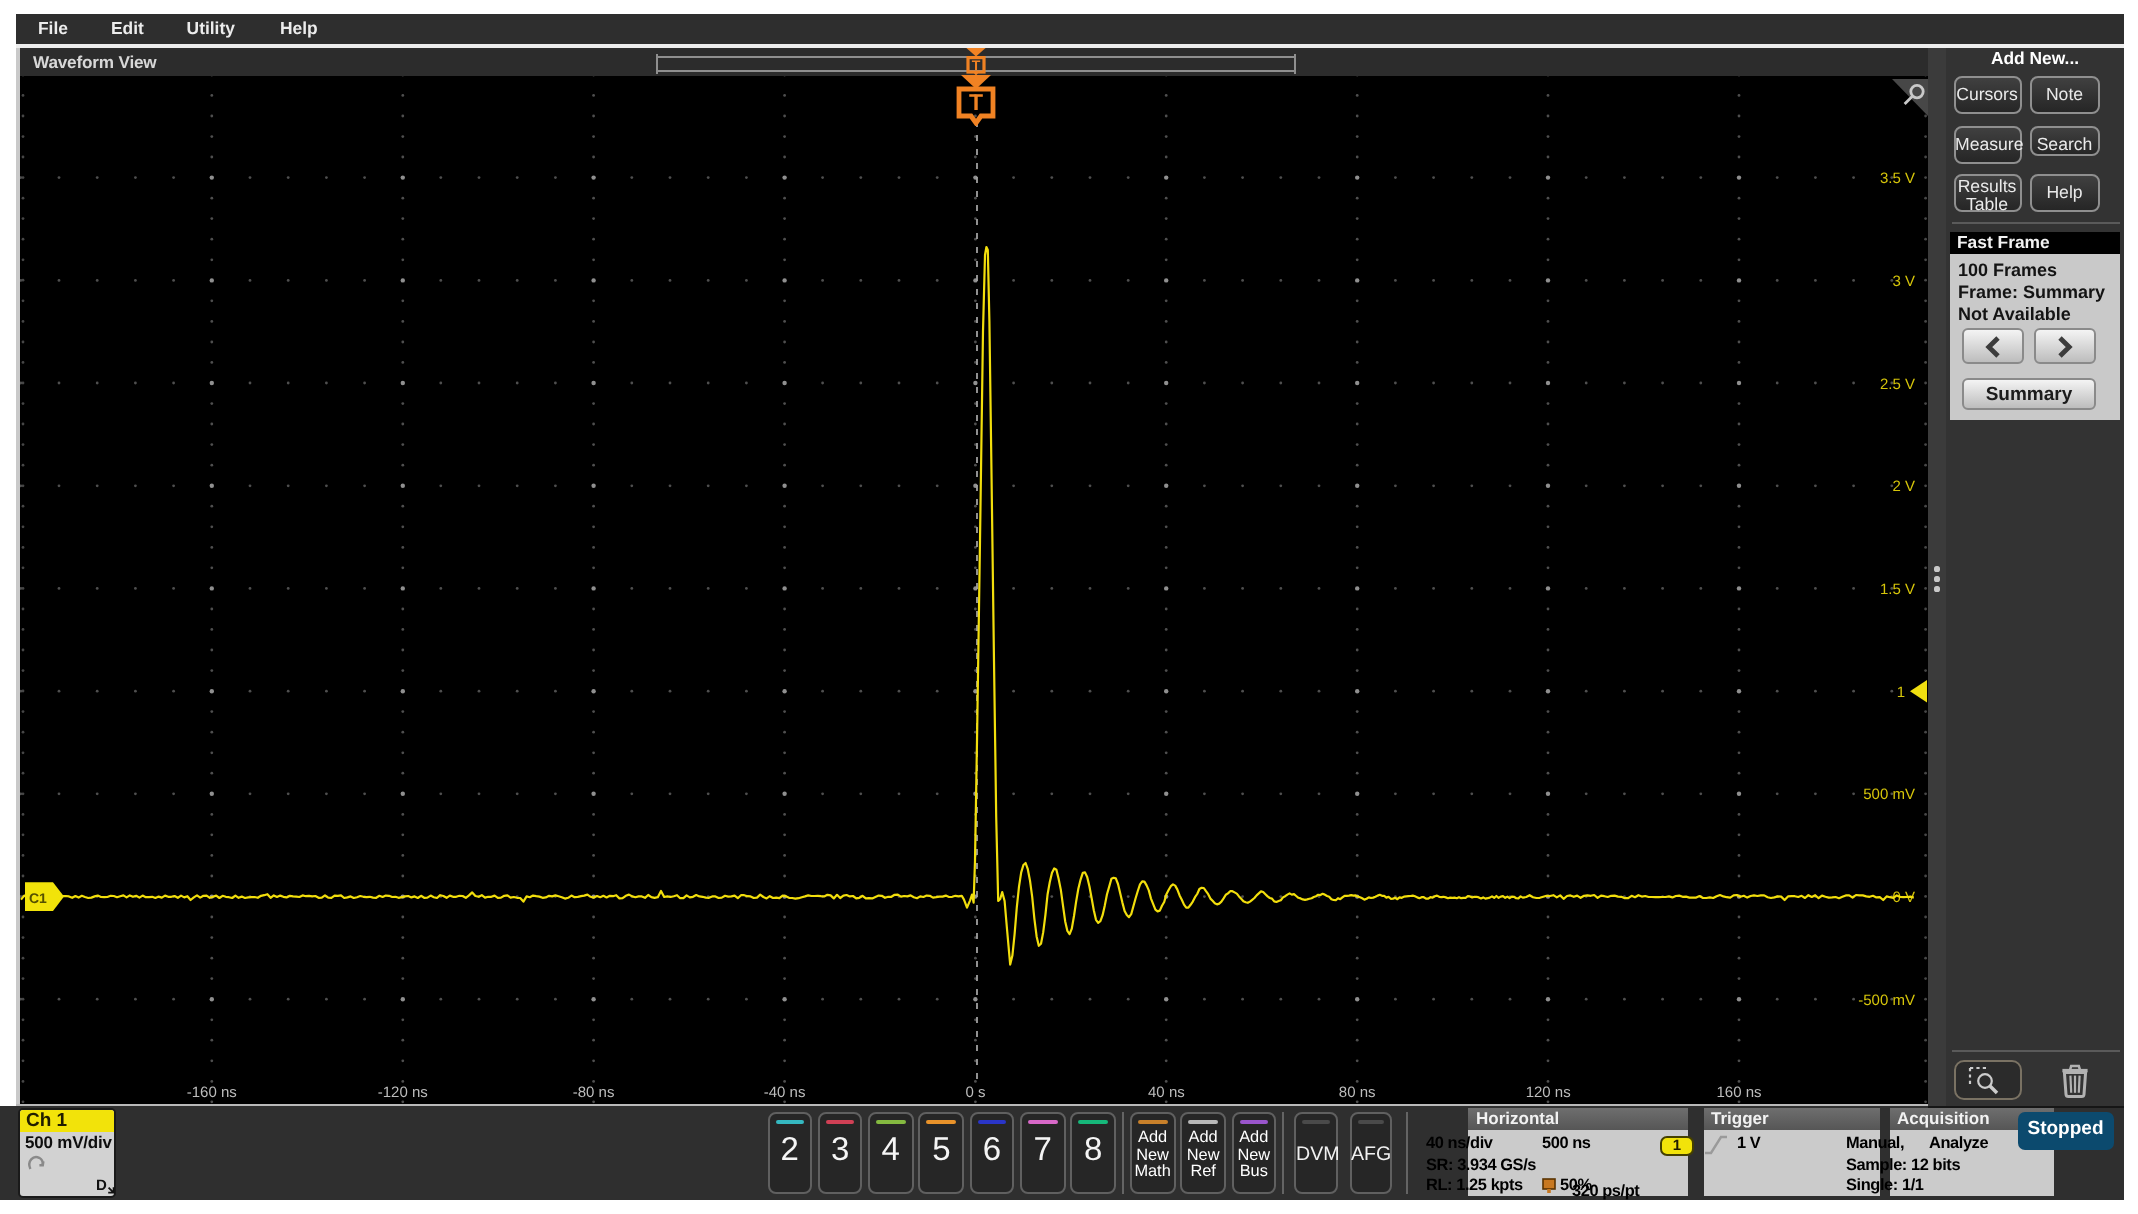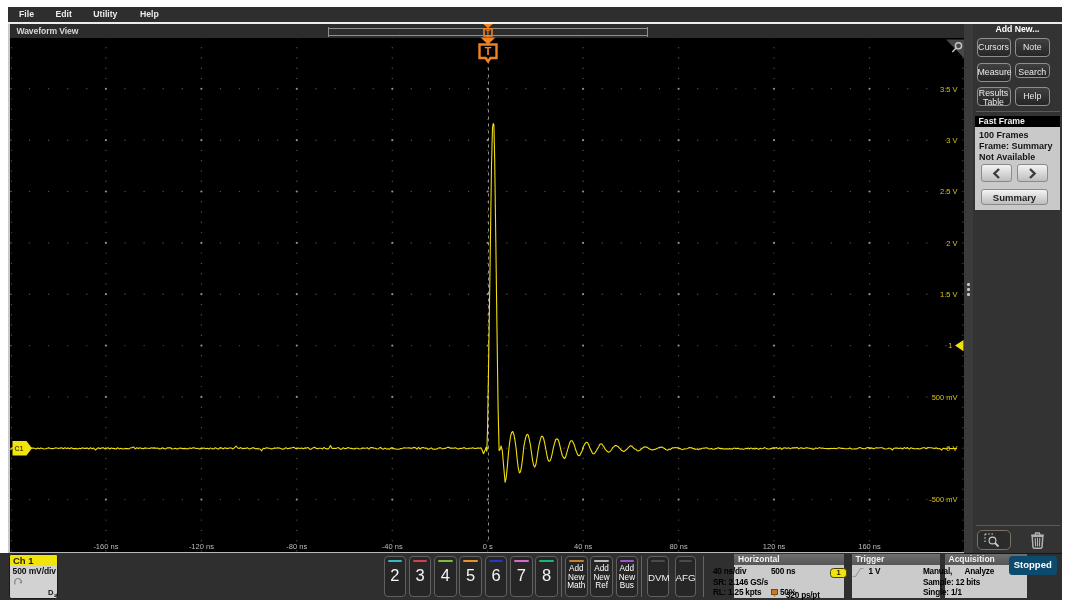--- a/index.html
+++ b/index.html
@@ -1183,21 +1183,21 @@
   </div>
 <div class="abs vsep" style="left:560.5px;"></div>
 <div class="abs vsep" style="left:641px;"></div>
 <div class="abs vsep" style="left:702.5px;"></div>
 
 <div class="abs ipanel" style="left:709px;width:110px;">
   <div class="hd">Horizontal</div>
 </div>
 <div class="abs itx" style="left:713px;top:566.7px;">40 ns/div</div>
 <div class="abs itx" style="left:771px;top:566.7px;">500 ns</div>
-<div class="abs itx" style="left:713px;top:577.5px;">SR: 2.146 GS/s</div>
+<div class="abs itx" style="left:713px;top:577.5px;">SR: 3.934 GS/s</div>
 <div class="abs itx" style="left:786px;top:577.5px;margin-top:13px;">320 ps/pt</div>
 <div class="abs itx" style="left:713px;top:588.3px;">RL: 1.25 kpts</div>
 <svg class="abs" style="left:770.5px;top:589px;" width="7" height="8" viewBox="0 0 7 8">
   <rect x="0.5" y="0.5" width="6" height="5" fill="#c87820" stroke="#5a3300" stroke-width="0.8"></rect>
   <rect x="2.6" y="5.5" width="1.8" height="2" fill="#c87820"></rect>
 </svg>
 <div class="abs itx" style="left:780px;top:588.3px;">50%</div>
 
 <div class="abs ipanel" style="left:826.5px;width:88px;">
   <div class="hd">Trigger</div>

